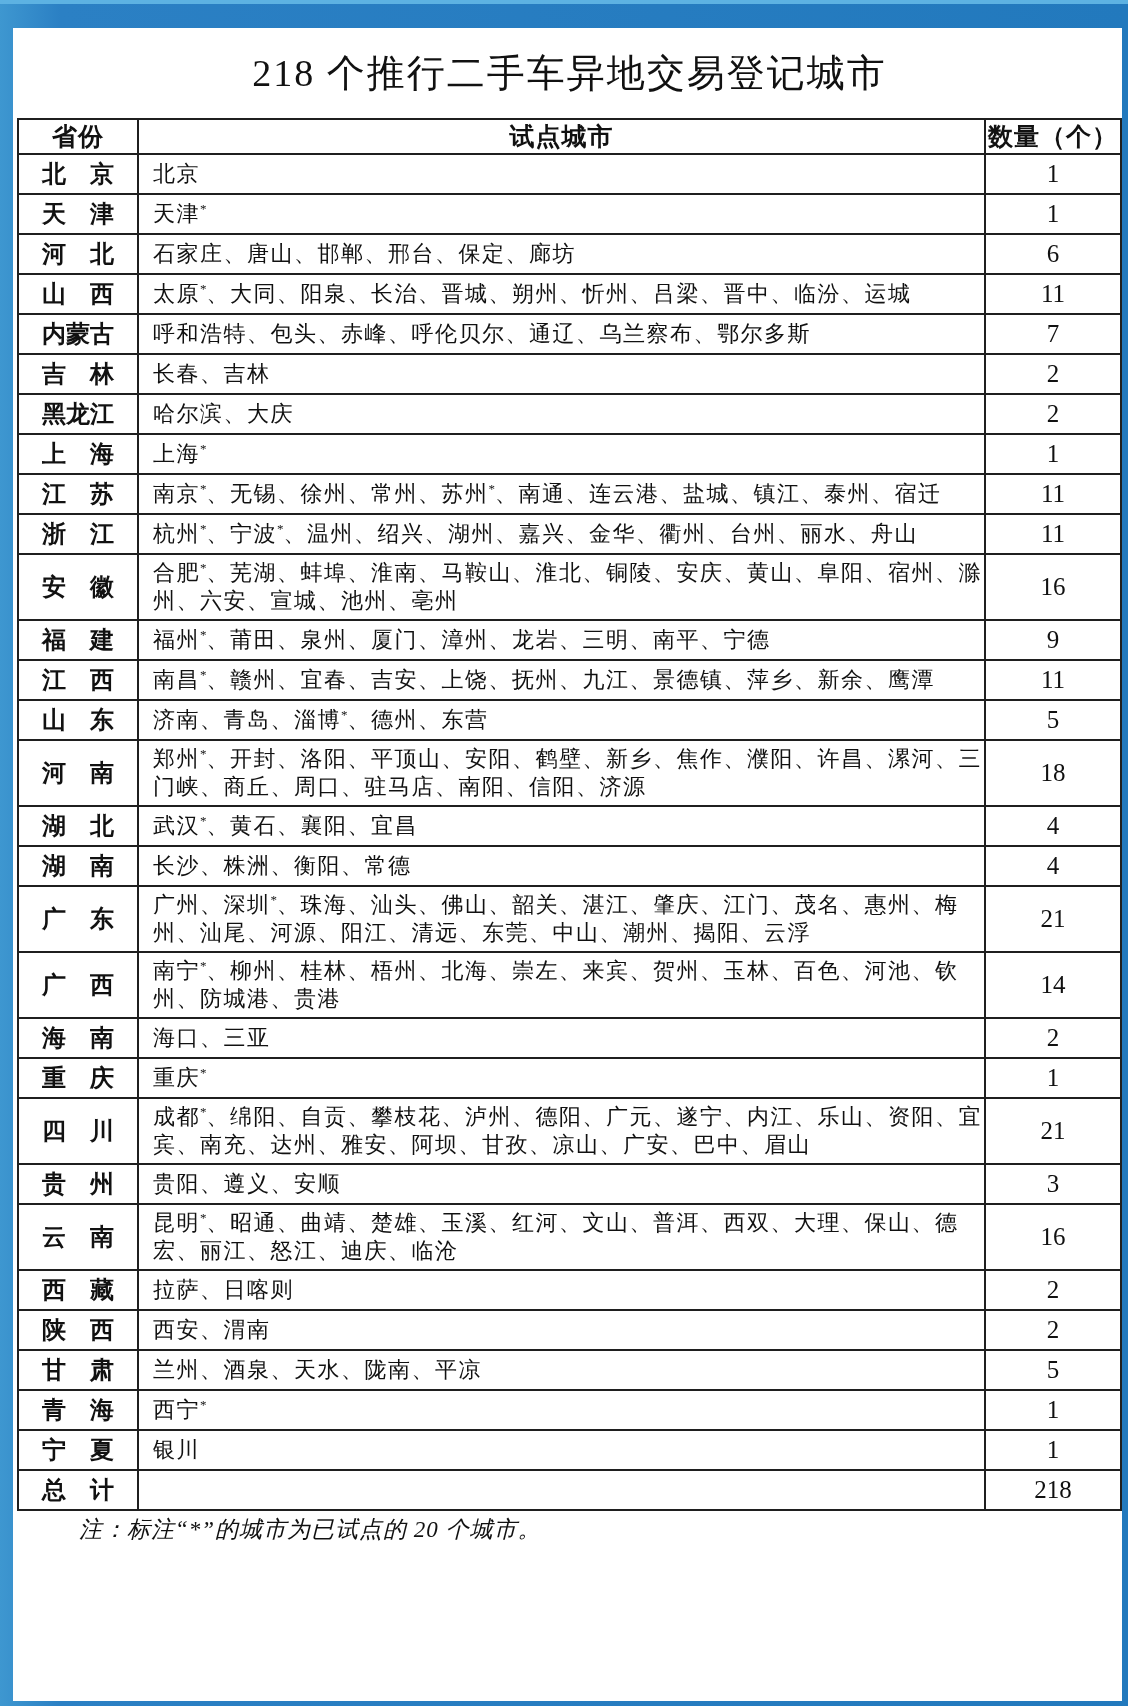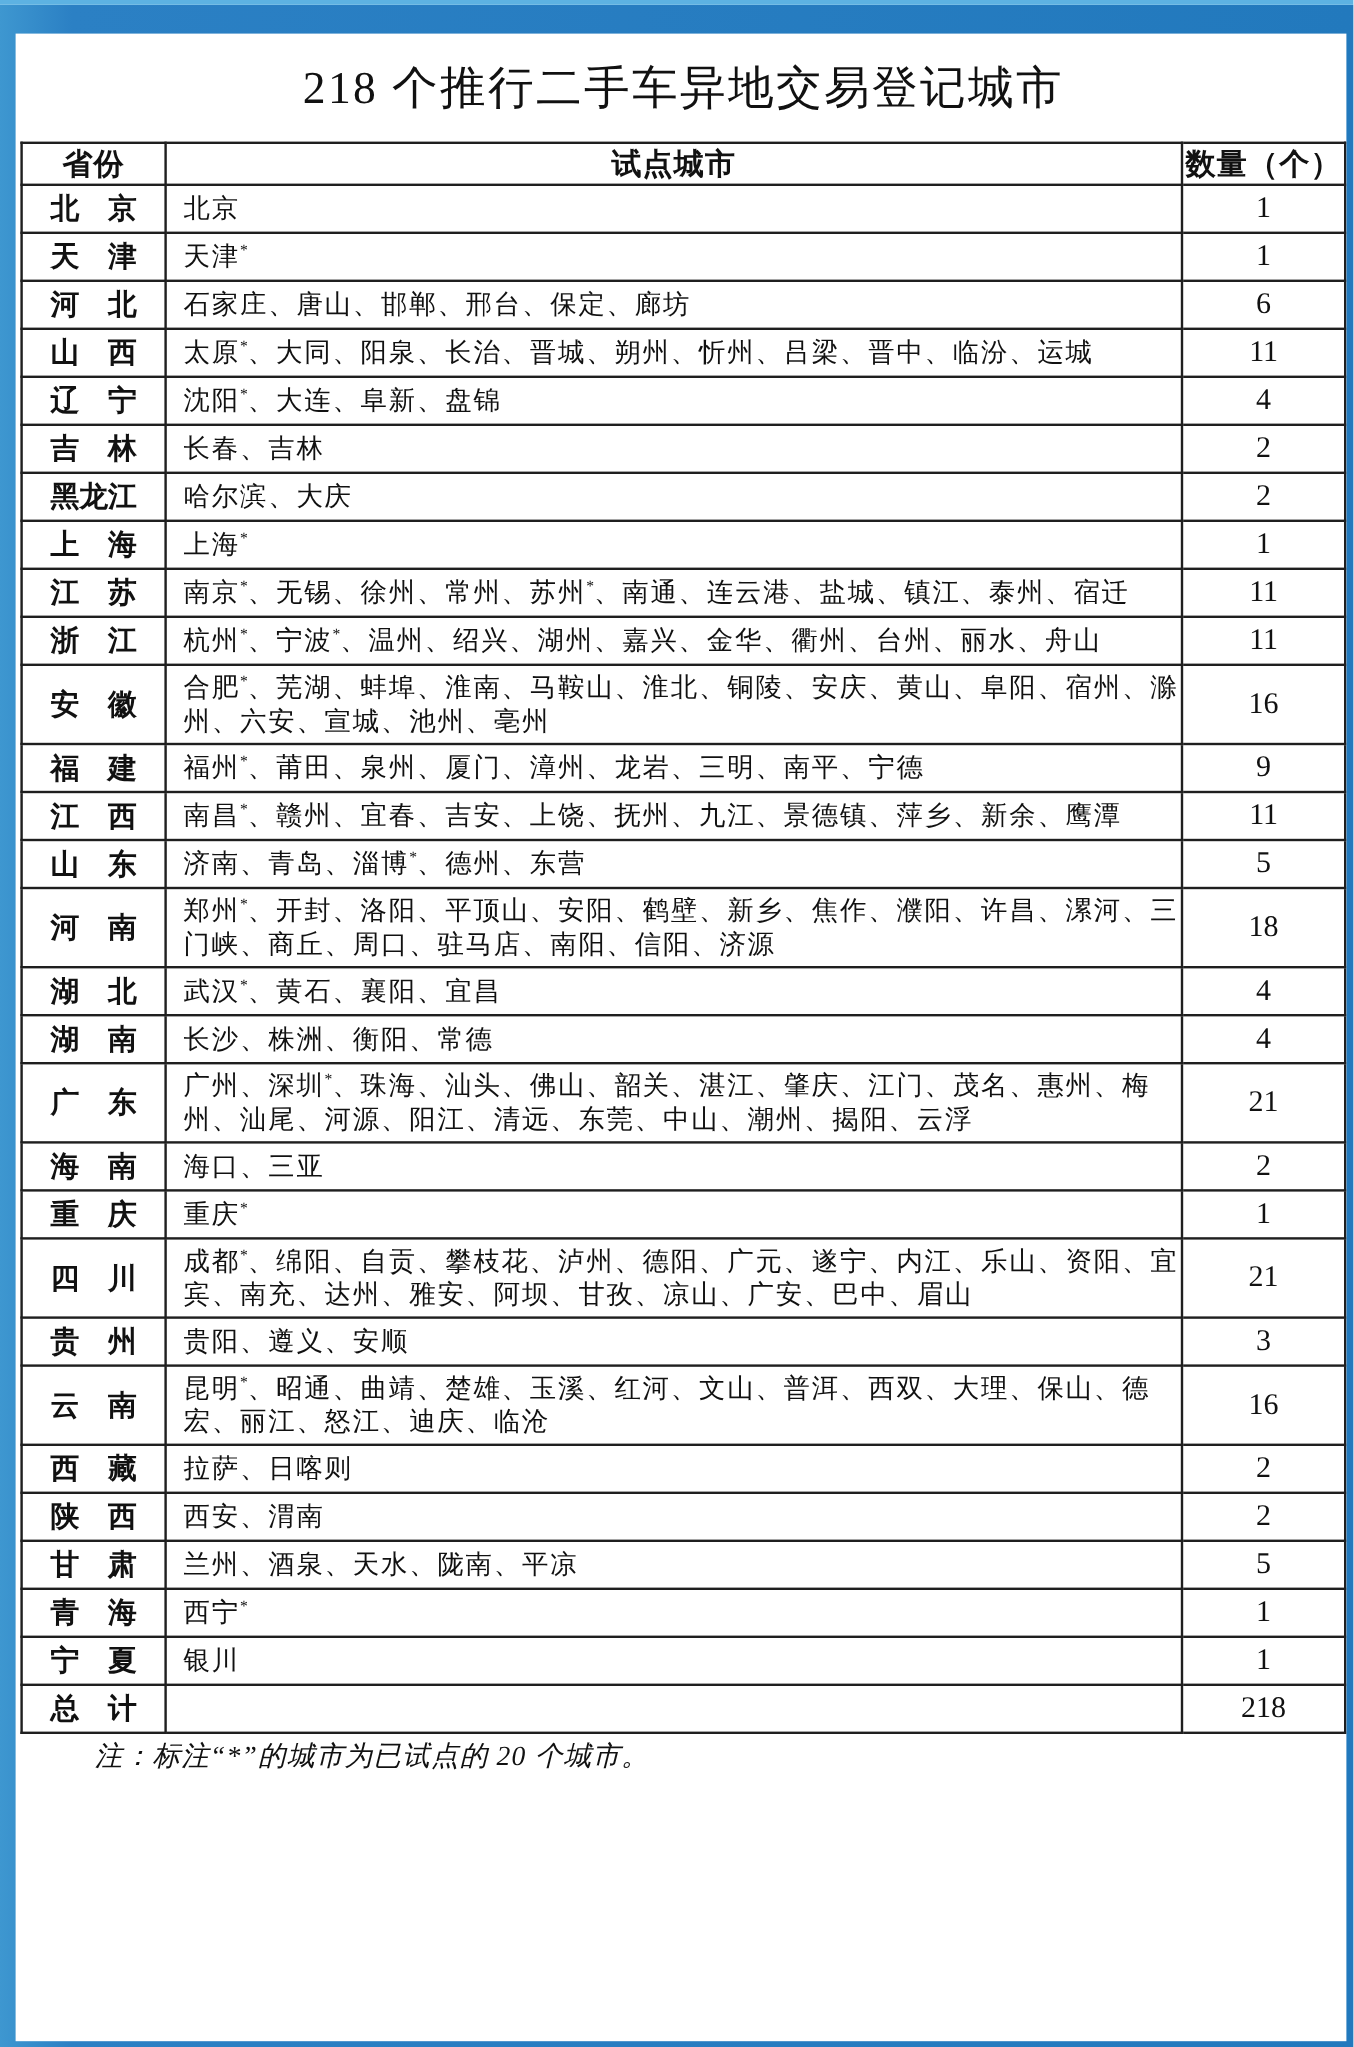--- a/index.html
+++ b/index.html
@@ -127,23 +127,23 @@
             <td class="prov">河　北</td>
             <td class="cities">石家庄、唐山、邯郸、邢台、保定、廊坊</td>
             <td class="count">6</td>
           </tr>
           <tr>
             <td class="prov">山　西</td>
             <td class="cities">太原<sup>*</sup>、大同、阳泉、长治、晋城、朔州、忻州、吕梁、晋中、临汾、运城</td>
             <td class="count">11</td>
           </tr>
           <tr>
-            <td class="prov">辽　宁</td>
-            <td class="cities">沈阳<sup>*</sup>、大连、阜新、盘锦</td>
-            <td class="count">4</td>
+            <td class="prov">内蒙古</td>
+            <td class="cities">呼和浩特、包头、赤峰、呼伦贝尔、通辽、乌兰察布、鄂尔多斯</td>
+            <td class="count">7</td>
           </tr>
           <tr>
             <td class="prov">吉　林</td>
             <td class="cities">长春、吉林</td>
             <td class="count">2</td>
           </tr>
           <tr>
             <td class="prov">黑龙江</td>
             <td class="cities">哈尔滨、大庆</td>
             <td class="count">2</td>
@@ -197,20 +197,25 @@
             <td class="prov">湖　南</td>
             <td class="cities">长沙、株洲、衡阳、常德</td>
             <td class="count">4</td>
           </tr>
           <tr>
             <td class="prov">广　东</td>
             <td class="cities">广州、深圳<sup>*</sup>、珠海、汕头、佛山、韶关、湛江、肇庆、江门、茂名、惠州、梅州、汕尾、河源、阳江、清远、东莞、中山、潮州、揭阳、云浮</td>
             <td class="count">21</td>
           </tr>
           <tr>
+            <td class="prov">广　西</td>
+            <td class="cities">南宁<sup>*</sup>、柳州、桂林、梧州、北海、崇左、来宾、贺州、玉林、百色、河池、钦州、防城港、贵港</td>
+            <td class="count">14</td>
+          </tr>
+          <tr>
             <td class="prov">海　南</td>
             <td class="cities">海口、三亚</td>
             <td class="count">2</td>
           </tr>
           <tr>
             <td class="prov">重　庆</td>
             <td class="cities">重庆<sup>*</sup></td>
             <td class="count">1</td>
           </tr>
           <tr>

